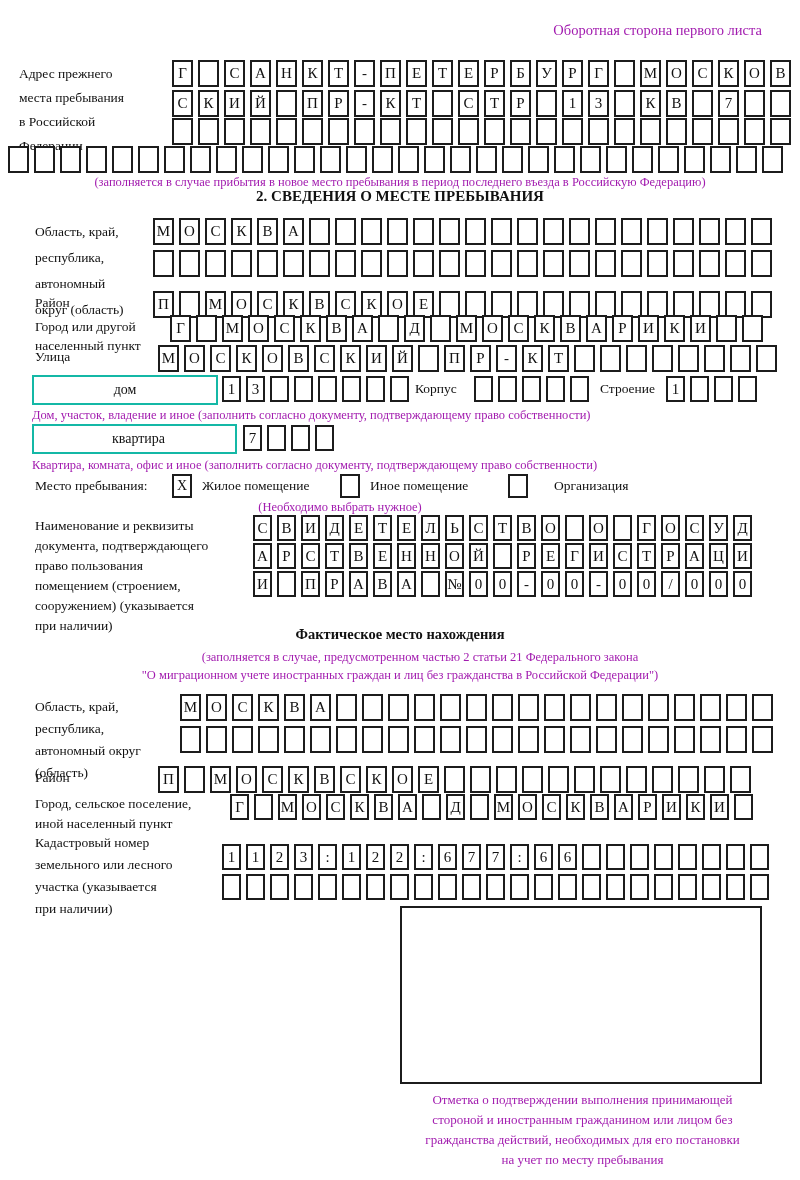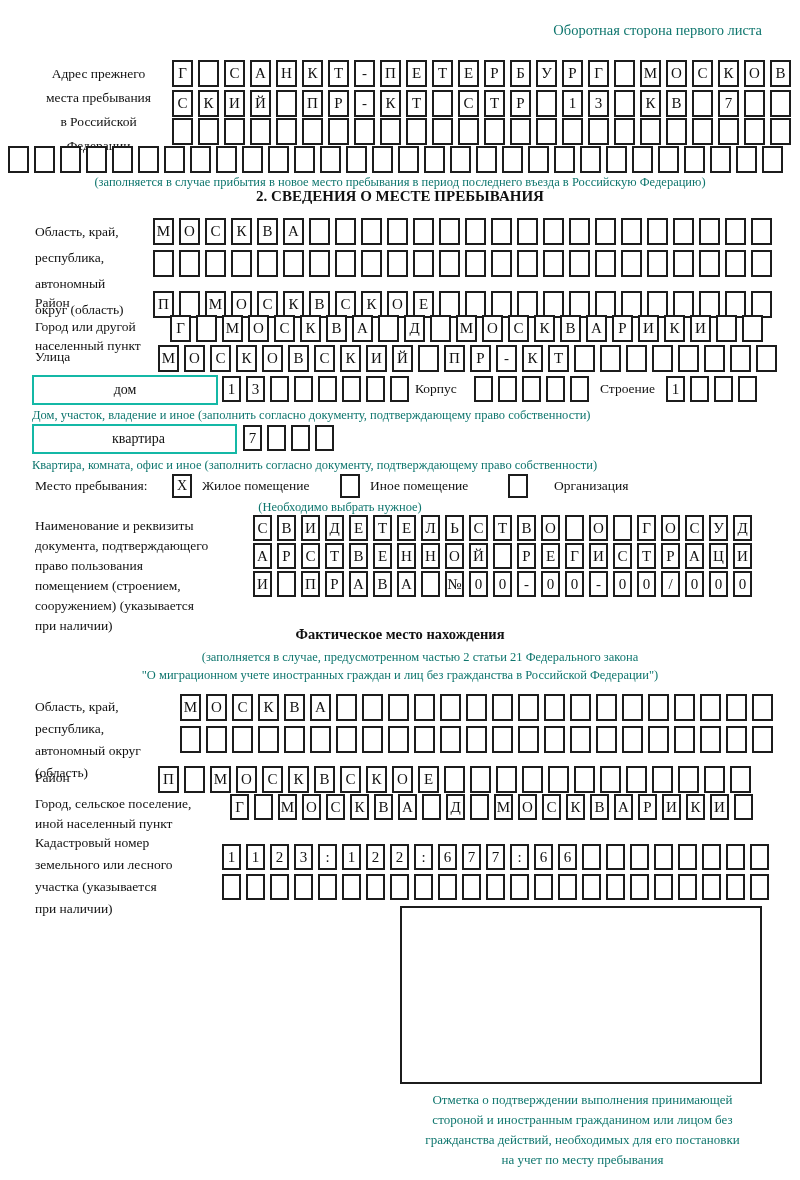--- a/index.html
+++ b/index.html
@@ -7,21 +7,21 @@
     position:relative;width:800px;height:1180px;background:#ffffff;
     font-family:"Liberation Serif","DejaVu Serif",serif;color:#111;overflow:hidden;
   }
   .abs{position:absolute;}
   .label{font-size:13.5px;color:#111;}
   .label .line{line-height:24px;white-space:nowrap;}
   .lh26 .line{line-height:26px;}
   .lh22 .line{line-height:22px;}
   .lh20 .line{line-height:20px;}
   .lh19 .line{line-height:19px;}
-  .note{font-size:12.5px;color:#0f766e;white-space:nowrap;}
+  .note{font-size:12.5px;color:#a21caf;white-space:nowrap;}
   .center{width:800px;left:0;text-align:center;}
   .title{font-weight:bold;font-size:15px;}
   .boxrow{display:flex;}
   .cbox{
     flex:none;box-sizing:border-box;width:21px;height:27px;margin-right:5px;
     border:2px solid #1c1c1c;background:#fff;
     font-size:15px;line-height:22px;text-align:center;color:#111;
   }
   .tight .cbox{width:19px;height:26px;margin-right:5px;}
   .fieldbox{
@@ -35,21 +35,21 @@
   .stampbox{box-sizing:border-box;border:2px solid #1c1c1c;background:#fff;}
   .rightalign{text-align:right;}
 </style>
 </head>
 <body>
 
 <div class="page">
 
   <div class="abs note rightalign" style="top:22px;right:38px;font-size:14.5px;">Оборотная сторона первого листа</div>
 
-  <div class="abs label" style="left:46px;top:62px;text-align:center;">
+  <div class="abs label" style="left:19px;top:62px;">
       <div class="line">Адрес прежнего</div>
       <div class="line">места пребывания</div>
       <div class="line">в Российской</div>
       <div class="line">Федерации</div>
     </div>
   <div class="abs boxrow" style="left:172px;top:60px;">
       <span class="cbox">Г</span>
       <span class="cbox"></span>
       <span class="cbox">С</span>
       <span class="cbox">А</span>

